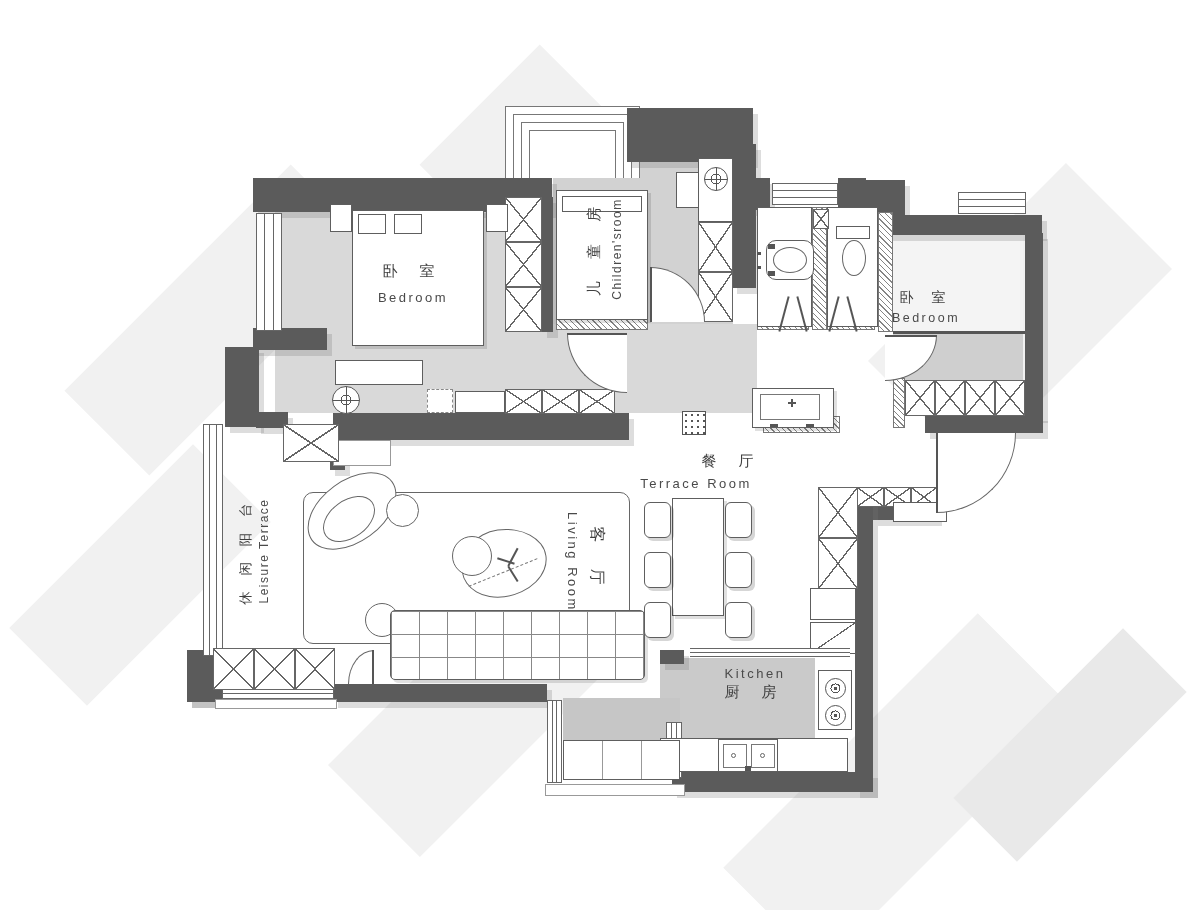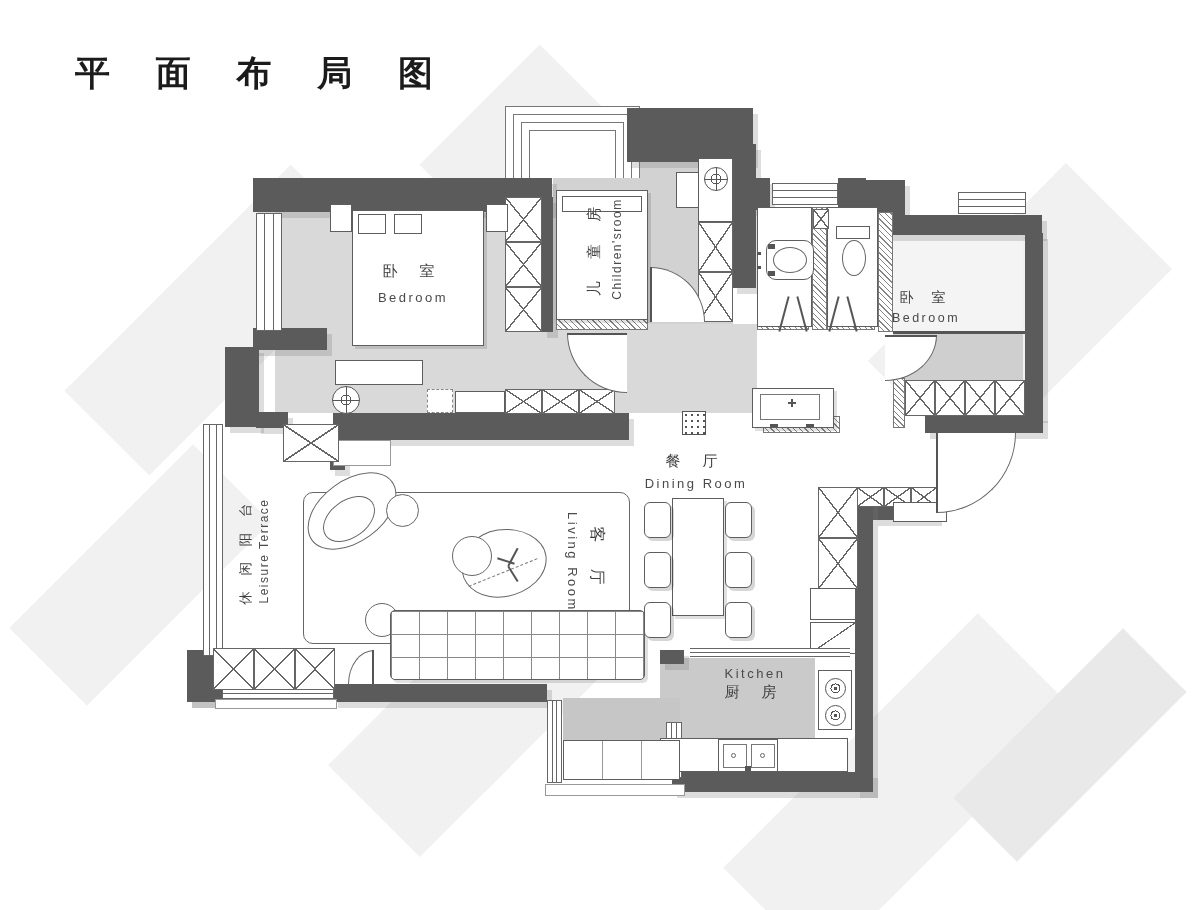--- a/index.html
+++ b/index.html
@@ -66,21 +66,20 @@
   .en{font-size:13px;letter-spacing:2.5px;color:#4a4a4a;font-weight:500;}
   .ensm{font-size:12px;letter-spacing:1.5px;color:#4a4a4a;font-weight:500;}
   .rotL{transform:rotate(-90deg);}
   .rotR{transform:rotate(90deg);}
   .title{position:absolute;left:75px;top:50px;font-size:35px;font-weight:bold;letter-spacing:18px;color:#1b1b1b;z-index:10;}
 </style>
 </head>
 <body>
 
 <div class="stage">
-  <div class="title">平 面 布 局 图</div>
   <div id="geom">
       <div class="g wm" style="left: 60px; top: 260px; width: 320px; height: 120px;"></div>
       <div class="g wm" style="left: 10px; top: 520px; width: 260px; height: 110px;"></div>
       <div class="g wm" style="left: 330px; top: 640px; width: 300px; height: 130px;"></div>
       <div class="g wm" style="left: 880px; top: 240px; width: 280px; height: 150px;"></div>
       <div class="g wm" style="left: 720px; top: 720px; width: 360px; height: 140px;"></div>
       <div class="g wm2" style="left: 950px; top: 700px; width: 240px; height: 90px;"></div>
       <div class="g wm" style="left: 430px; top: 90px; width: 170px; height: 100px;"></div>
       <div class="g flA" style="left: 275px; top: 210px; width: 278px; height: 203px;"></div>
       <div class="g flB" style="left: 553px; top: 158px; width: 180px; height: 166px;"></div>
@@ -239,22 +238,22 @@
 
   <div class="lab zh" style="left:343px;top:260px;width:140px;height:22px">卧 室</div>
   <div class="lab en" style="left:343px;top:288px;width:140px;height:18px">Bedroom</div>
 
   <div class="lab zh rotL" style="left:514px;top:236px;width:160px;height:22px">儿 童 房</div>
   <div class="lab ensm rotL" style="left:537px;top:240px;width:160px;height:18px">Children'sroom</div>
 
   <div class="lab zh" style="left:856px;top:288px;width:140px;height:20px;font-size:14px;letter-spacing:7px">卧 室</div>
   <div class="lab en" style="left:856px;top:310px;width:140px;height:16px;font-size:12.5px">Bedroom</div>
 
-  <div class="lab zh" style="left:626px;top:451px;width:140px;height:20px">餐 厅</div>
-  <div class="lab en" style="left:626px;top:474px;width:140px;height:18px">Dining Room</div>
+  <div class="lab zh" style="left:662px;top:451px;width:140px;height:20px">餐 厅</div>
+  <div class="lab en" style="left:626px;top:474px;width:140px;height:18px">Terrace Room</div>
 
   <div class="lab en rotR" style="left:493px;top:552px;width:160px;height:20px">Living Room</div>
   <div class="lab zhbig rotR" style="left:527px;top:550px;width:140px;height:22px">客 厅</div>
 
   <div class="lab zh rotL" style="left:171px;top:541px;width:150px;height:20px;font-size:13.5px;letter-spacing:6px">休 闲 阳 台</div>
   <div class="lab ensm rotL" style="left:189px;top:543px;width:150px;height:16px">Leisure Terrace</div>
 
   <div class="lab zh" style="left:685px;top:682px;width:140px;height:20px">厨 房</div>
   <div class="lab en" style="left:685px;top:664px;width:140px;height:18px">Kitchen</div>
 </div>

